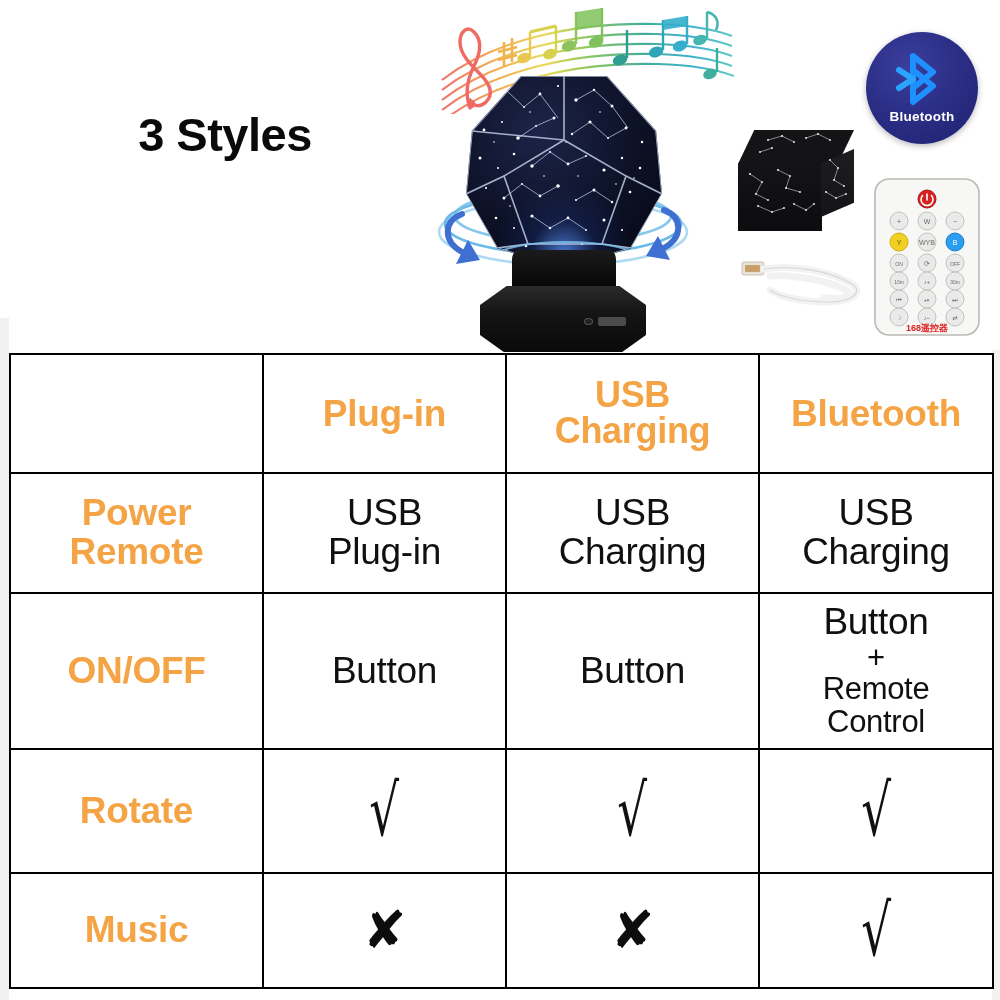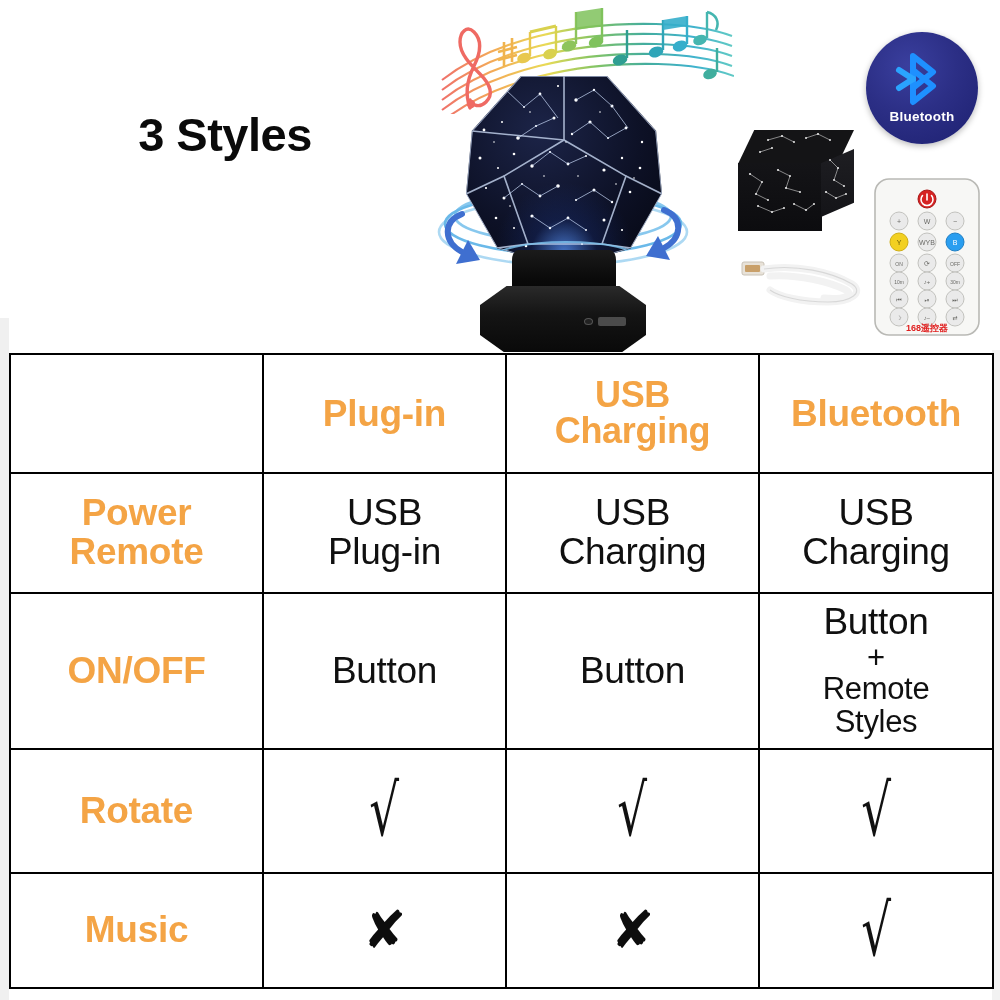--- a/index.html
+++ b/index.html
@@ -605,21 +605,21 @@
         <td>
           <div class="val">Button</div>
         </td>
         <td>
           <div class="val">Button</div>
         </td>
         <td>
           <div class="val">
             <span>Button</span>
             <span class="plus">+</span>
-            <span class="sm">Remote Styles</span>
+            <span class="sm">Remote Control</span>
           </div>
         </td>
       </tr>
 
       <tr class="r-rotate">
         <td>
           <div class="rowlabel">Rotate</div>
         </td>
         <td>
           <span class="mark-tick">√</span>

